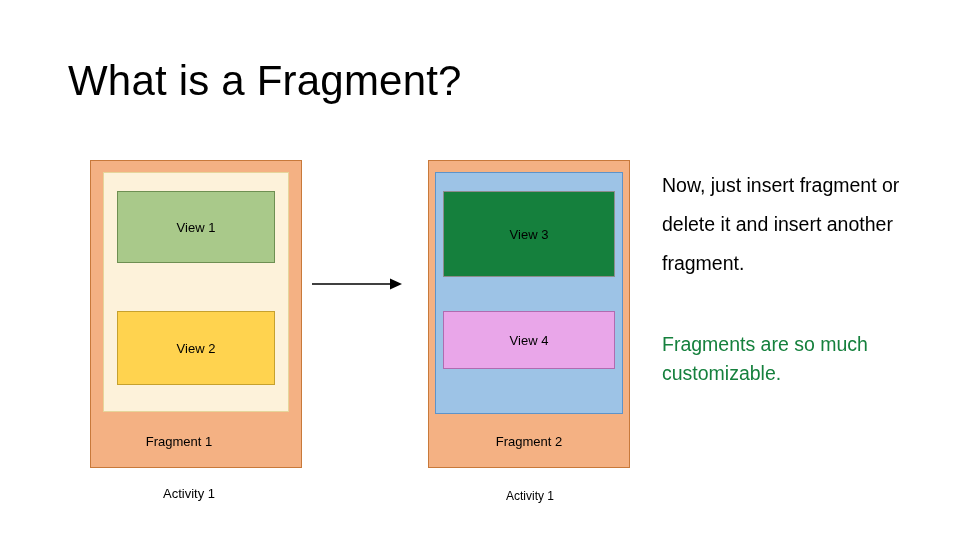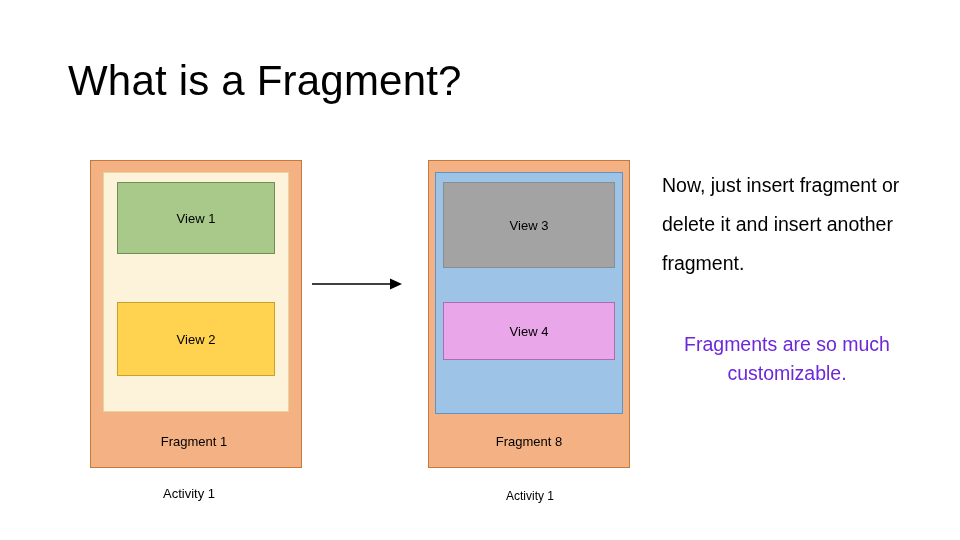--- a/index.html
+++ b/index.html
@@ -70,20 +70,21 @@
   }
 
   .view-box {
     position: absolute;
     box-sizing: border-box;
     display: flex;
     align-items: center;
     justify-content: center;
     font-size: 13px;
     color: #000000;
+    margin-top: 9px;
   }
   #view-1-box {
     left: 117px;
     top: 182px;
     width: 158px;
     height: 72px;
     background: #A9C98A;
     border: 1px solid #6E8F52;
   }
   #view-2-box {
@@ -92,39 +93,39 @@
     width: 158px;
     height: 74px;
     background: #FFD34F;
     border: 1px solid #C6A12E;
   }
   #view-3-box {
     left: 443px;
     top: 182px;
     width: 172px;
     height: 86px;
-    background: #a3a3a3;
+    background: #15803d;
     border: 1px solid #8C8C8C;
   }
   #view-4-box {
     left: 443px;
     top: 302px;
     width: 172px;
     height: 58px;
     background: #E9A6E9;
     border: 1px solid #B06BB0;
   }
 
   .caption {
     position: absolute;
     text-align: center;
     font-size: 13px;
     color: #000000;
   }
-  #fragment-1-label { left: 101px; top: 434px; width: 186px; }
+  #fragment-1-label { left: 86px; top: 434px; width: 186px; }
   #fragment-2-label { left: 435px; top: 434px; width: 188px; }
   #activity-1-label { left: 96px;  top: 486px; width: 186px; }
   #activity-2-label { left: 437px; top: 489px; width: 186px; font-size: 12px; }
 
   
   #flow-arrow {
     position: absolute;
     left: 312px;
     top: 272px;
     width: 92px;
@@ -141,22 +142,21 @@
     line-height: 39px;
     color: #000000;
   }
   #note-2 {
     position: absolute;
     left: 662px;
     top: 330px;
     width: 250px;
     font-size: 19.5px;
     line-height: 29px;
-    color: #6d28d9;
-    text-align: center;
+    color: #15803d;
   }
 </style>
 </head>
 <body>
 
 <div id="slide-title">What is a Fragment?</div>
 
 <div class="activity-box" id="activity-1-box"></div>
 
 <div class="fragment-inner" id="fragment-1-inner"></div>
@@ -183,19 +183,19 @@
 <div class="fragment-inner" id="fragment-2-inner"></div>
 
 <div class="view-box" id="view-3-box">
   <span>View 3</span>
 </div>
 
 <div class="view-box" id="view-4-box">
   <span>View 4</span>
 </div>
 
-<div class="caption" id="fragment-2-label">Fragment 8</div>
+<div class="caption" id="fragment-2-label">Fragment 2</div>
 
 <div class="caption" id="activity-2-label">Activity 1</div>
 
 <div id="note-1">Now, just insert fragment or delete it and insert another fragment.</div>
 
 <div id="note-2">Fragments are so much customizable.</div>
 
 </body></html>

